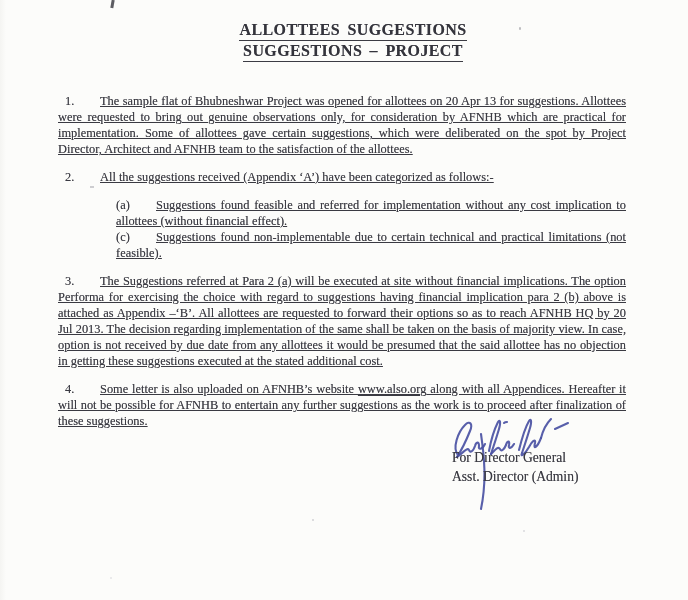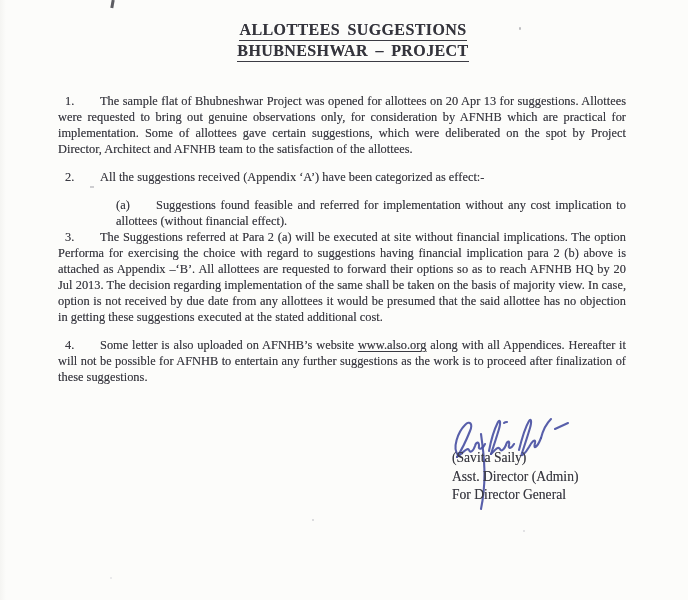--- a/index.html
+++ b/index.html
@@ -47,20 +47,21 @@
     color: #34343c;
   }
   .title-line {
     display: inline-block;
     border-bottom: 1.8px solid #3c3c44;
     padding-bottom: 0px;
   }
   .para {
     margin: 0 0 12px 0;
     text-align: justify;
+    text-decoration: underline;
   }
   .num {
     display: inline-block;
     width: 42px;
     padding-left: 7px;
   }
   .sub {
     margin-left: 58px;
     margin-bottom: 0;
   }
@@ -115,48 +116,48 @@
   <div class="artifact speck-1"></div>
   <div class="artifact speck-2"></div>
   <div class="artifact speck-3"></div>
   <div class="artifact speck-4"></div>
   <div class="artifact speck-5"></div>
 
   <div class="content">
 
     <div class="doc-title">
       <span class="title-line">ALLOTTEES SUGGESTIONS</span><br>
-      <span class="title-line">BHUBNESHWAR – PROJECT</span>
+      <span class="title-line">SUGGESTIONS – PROJECT</span>
     </div>
 
     <p class="para"><span class="num">1.</span><span>The sample flat of Bhubneshwar Project was opened for allottees on 20 Apr 13 for suggestions. Allottees were requested to bring out genuine observations only, for consideration by AFNHB which are practical for implementation. Some of allottees gave certain suggestions, which were deliberated on the spot by Project Director, Architect and AFNHB team to the satisfaction of the allottees.</span></p>
 
-    <p class="para"><span class="num">2.</span><span>All the suggestions received (Appendix ‘A’) have been categorized as effect:-</span></p>
+    <p class="para"><span class="num">2.</span><span>All the suggestions received (Appendix ‘A’) have been categorized as follows:-</span></p>
 
     <p class="para sub"><span class="num">(a)</span><span>Suggestions found feasible and referred for implementation without any cost implication to allottees (without financial effect).</span></p>
 
 
+    <p class="para sub gap-after"><span class="num">(c)</span><span>Suggestions found non-implementable due to certain technical and practical limitations (not feasible).</span></p>
 
     <p class="para"><span class="num">3.</span><span>The Suggestions referred at Para 2 (a) will be executed at site without financial implications. The option Performa for exercising the choice with regard to suggestions having financial implication para 2 (b) above is attached as Appendix –‘B’. All allottees are requested to forward their options so as to reach AFNHB HQ by 20 Jul 2013. The decision regarding implementation of the same shall be taken on the basis of majority view. In case, option is not received by due date from any allottees it would be presumed that the said allottee has no objection in getting these suggestions executed at the stated additional cost.</span></p>
 
     <p class="para"><span class="num">4.</span><span>Some letter is also uploaded on AFNHB’s website </span><span class="weblink">www.also.org</span><span> along with all Appendices. Hereafter it will not be possible for AFNHB to entertain any further suggestions as the work is to proceed after finalization of these suggestions.</span></p>
 
   </div>
 
   <svg class="sig-svg" viewBox="0 0 150 105" aria-hidden="true">
     <path class="sig-stroke" d="M21,45 C15,38 21,22 28,15 C33,10 36,14 33,21 C29,31 24,41 20,47"></path>
     <path class="sig-stroke" d="M20,47 C26,43 30,37 32,40 C33,43 36,42 38,36 C39,32 42,31 42,36 C41,40 45,40 48,34"></path>
     <path class="sig-stroke" d="M52,41 C54,30 58,18 61,12 C63,9 64,12 62,19 C59,29 56,38 54,44"></path>
     <path class="sig-stroke" d="M54,44 C58,40 61,36 63,39 C64,42 67,40 69,35 C70,31 73,30 72,35 C71,39 74,39 77,34"></path>
     <path class="sig-stroke" d="M82,40 C85,28 89,16 92,11 C94,8 95,11 93,18 C90,28 87,37 85,43 C83,48 88,44 92,37 C95,31 99,28 98,33 C96,40 100,38 104,28"></path>
     <path class="sig-stroke" d="M104,28 C106,20 110,13 114,9"></path>
     <path class="sig-stroke" d="M67,13 C68,12 69,12 70,12" stroke-width="2.6"></path>
     <path class="sig-stroke" d="M118,19 L131,13"></path>
     <path class="sig-stroke" d="M44,24 C47,45 50,70 44,99" stroke-width="1.8"></path>
   </svg>
 
   <div class="sig-block">
-    <div>(Savita Saily)</div>
+    <div>For Director General</div>
     <div>Asst. Director (Admin)</div>
-    <div>For Director General</div>
   </div>
 
 </div>
 
 </body></html>

